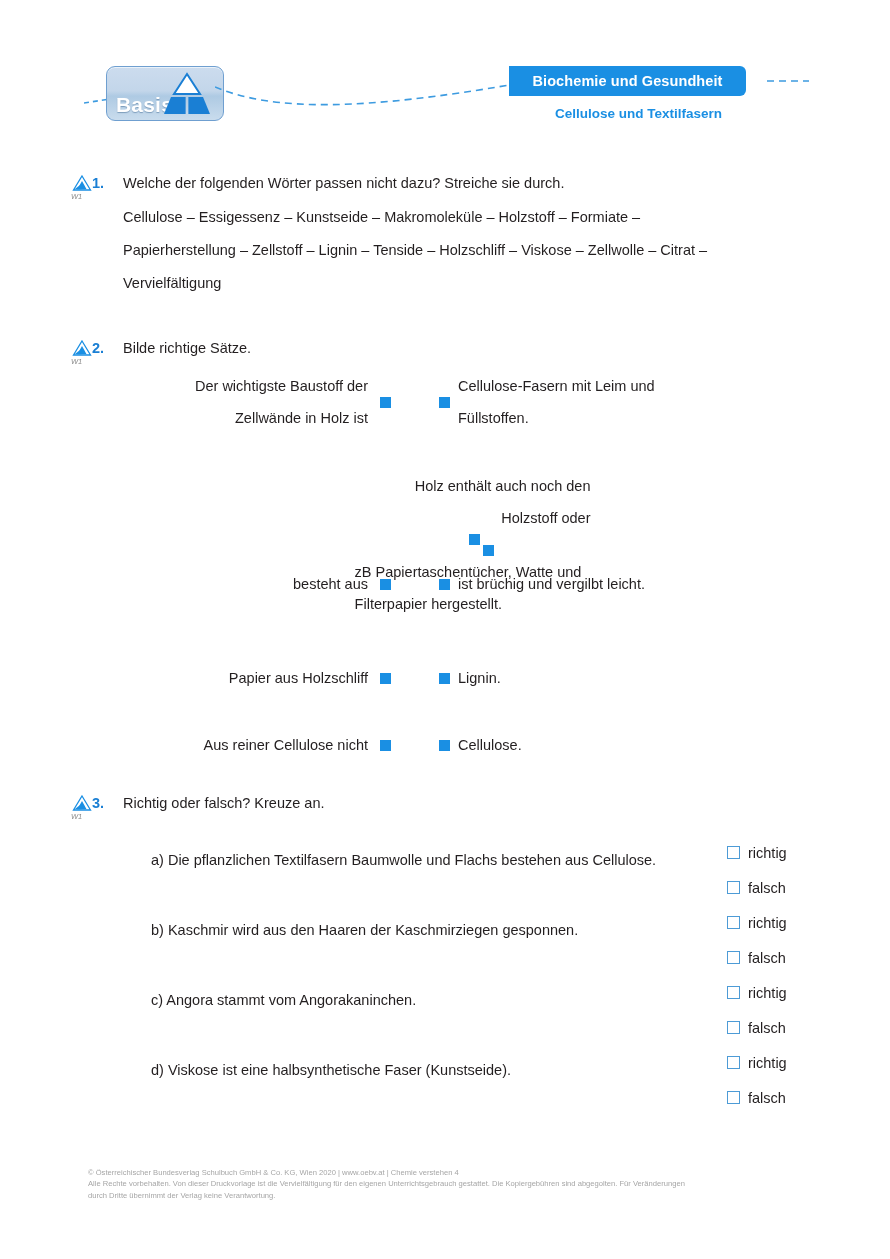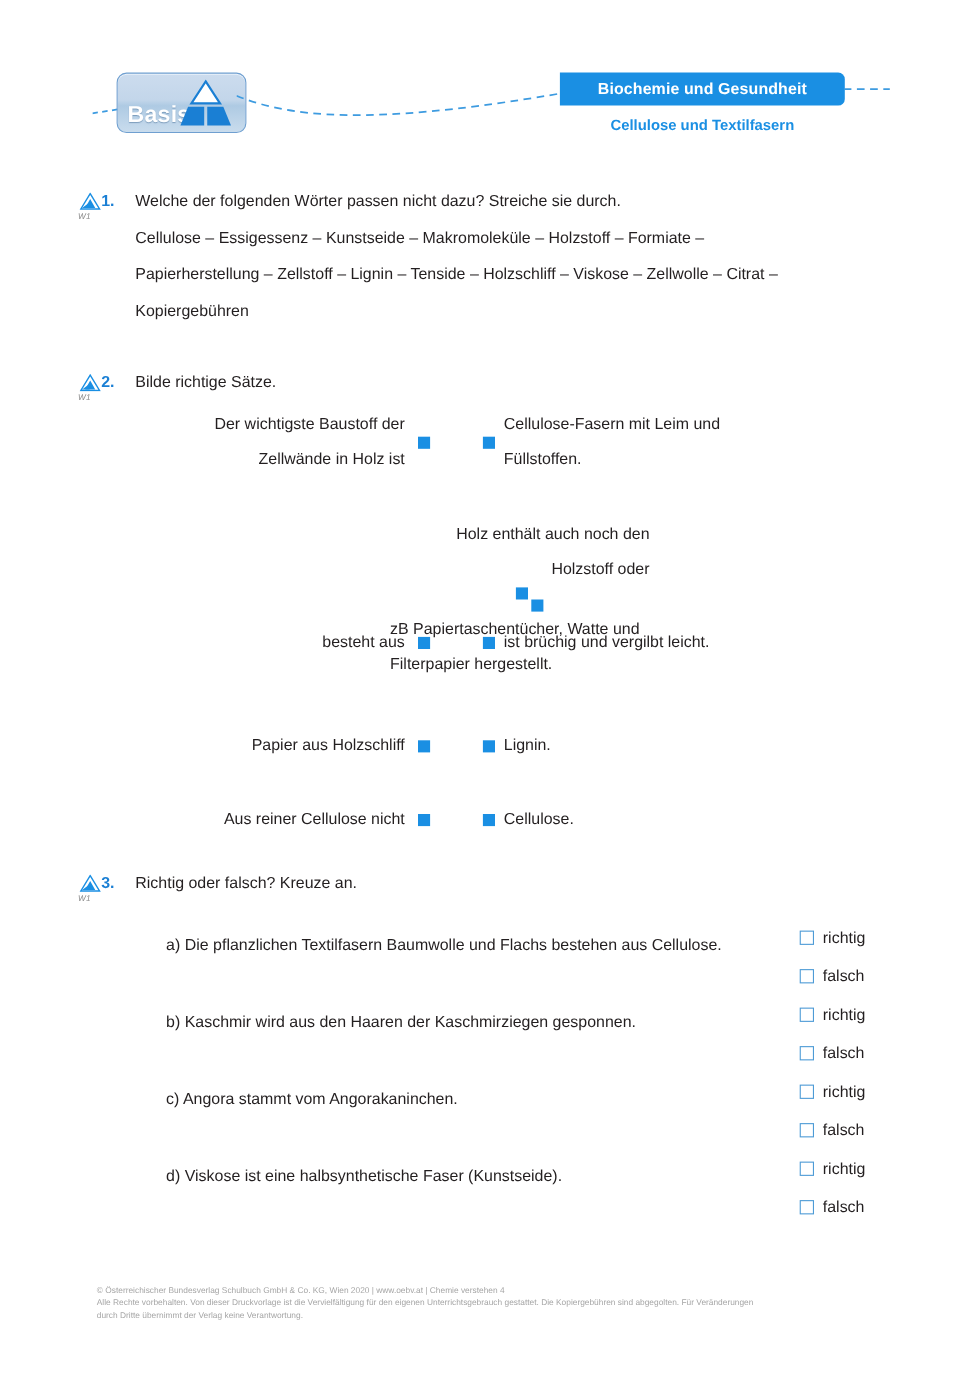--- a/index.html
+++ b/index.html
@@ -72,21 +72,21 @@
     left: 767px;
     top: 76px;
     width: 42px;
     height: 10px;
   }
 
   .title-banner {
     position: absolute;
     left: 509px;
     top: 66px;
-    width: 259px;
+    width: 237px;
     height: 30px;
     background: #1a8fe3;
     border-radius: 0 6px 6px 0;
     display: flex;
     align-items: center;
     justify-content: center;
   }
   .title-banner .banner-text {
     color: #ffffff;
     font-size: 14.5px;
@@ -278,21 +278,21 @@
       <path d="M10,6 L14.6,14.2 L5.4,14.2 Z" fill="#1a8fe3"></path>
       <path d="M2.6,14.2 L9.4,14.2 L9.4,9 Z" fill="#1a8fe3"></path>
     </svg>
     <span class="w-label">W1</span>
   </div>
   <div class="task-num">1.</div>
   <div class="task-prompt">Welche der folgenden Wörter passen nicht dazu? Streiche sie durch.</div>
 
   <div class="wordline" style="top:34px;">Cellulose – Essigessenz – Kunstseide – Makromoleküle – Holzstoff – Formiate –</div>
   <div class="wordline" style="top:67px;">Papierherstellung – Zellstoff – Lignin – Tenside – Holzschliff – Viskose – Zellwolle – Citrat –</div>
-  <div class="wordline" style="top:100px;">Kopiergebühren</div>
+  <div class="wordline" style="top:100px;">Vervielfältigung</div>
 </div>
 
 <div class="task" style="top:340px;">
   <div class="task-marker">
     <svg class="tri-icon" viewBox="0 0 20 16">
       <path d="M10,1 L18.5,15 L1.5,15 Z" fill="none" stroke="#1a8fe3" stroke-width="1.3"></path>
       <path d="M10,6 L14.6,14.2 L5.4,14.2 Z" fill="#1a8fe3"></path>
       <path d="M2.6,14.2 L9.4,14.2 L9.4,9 Z" fill="#1a8fe3"></path>
     </svg>
     <span class="w-label">W1</span>

